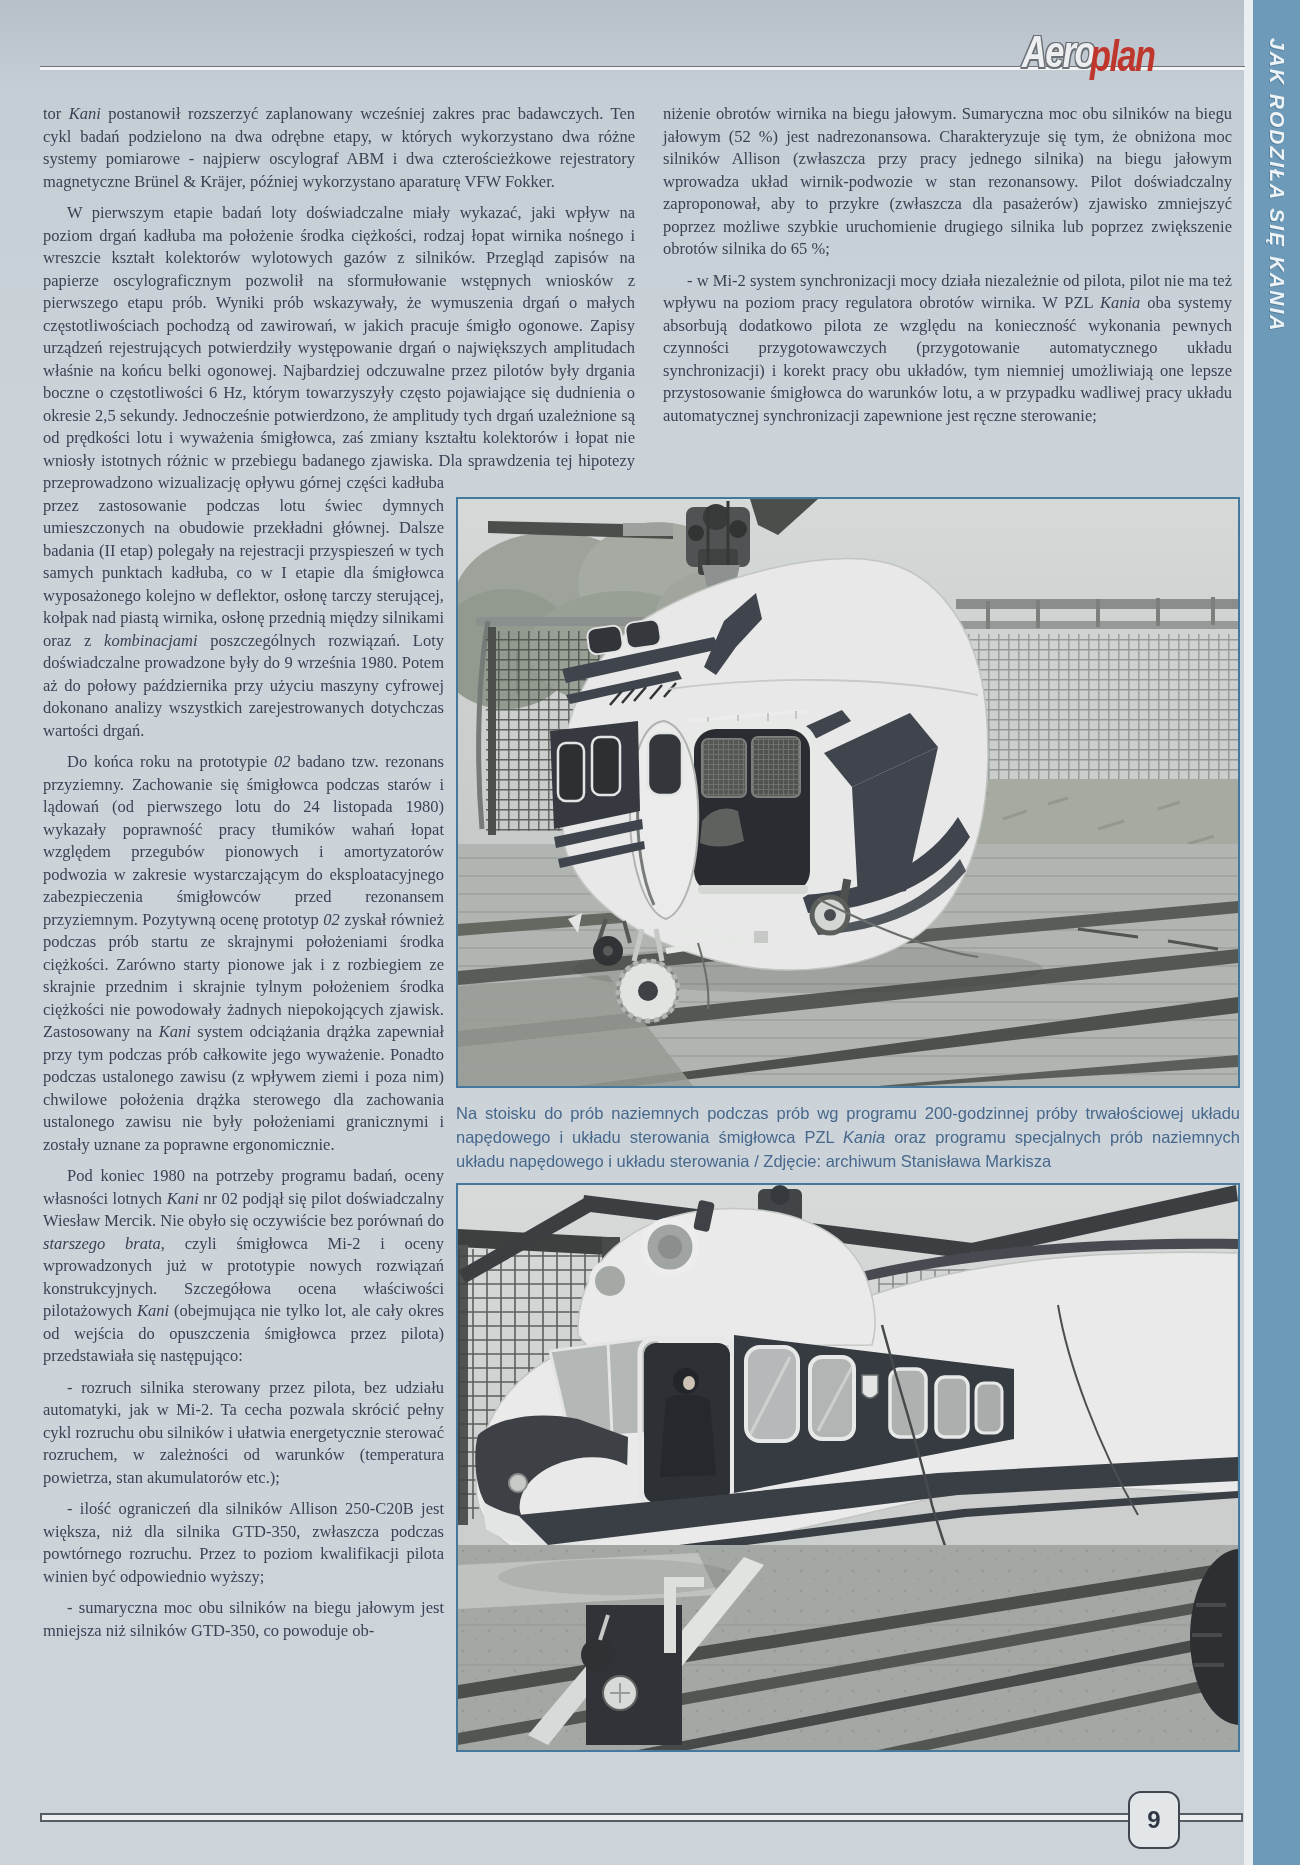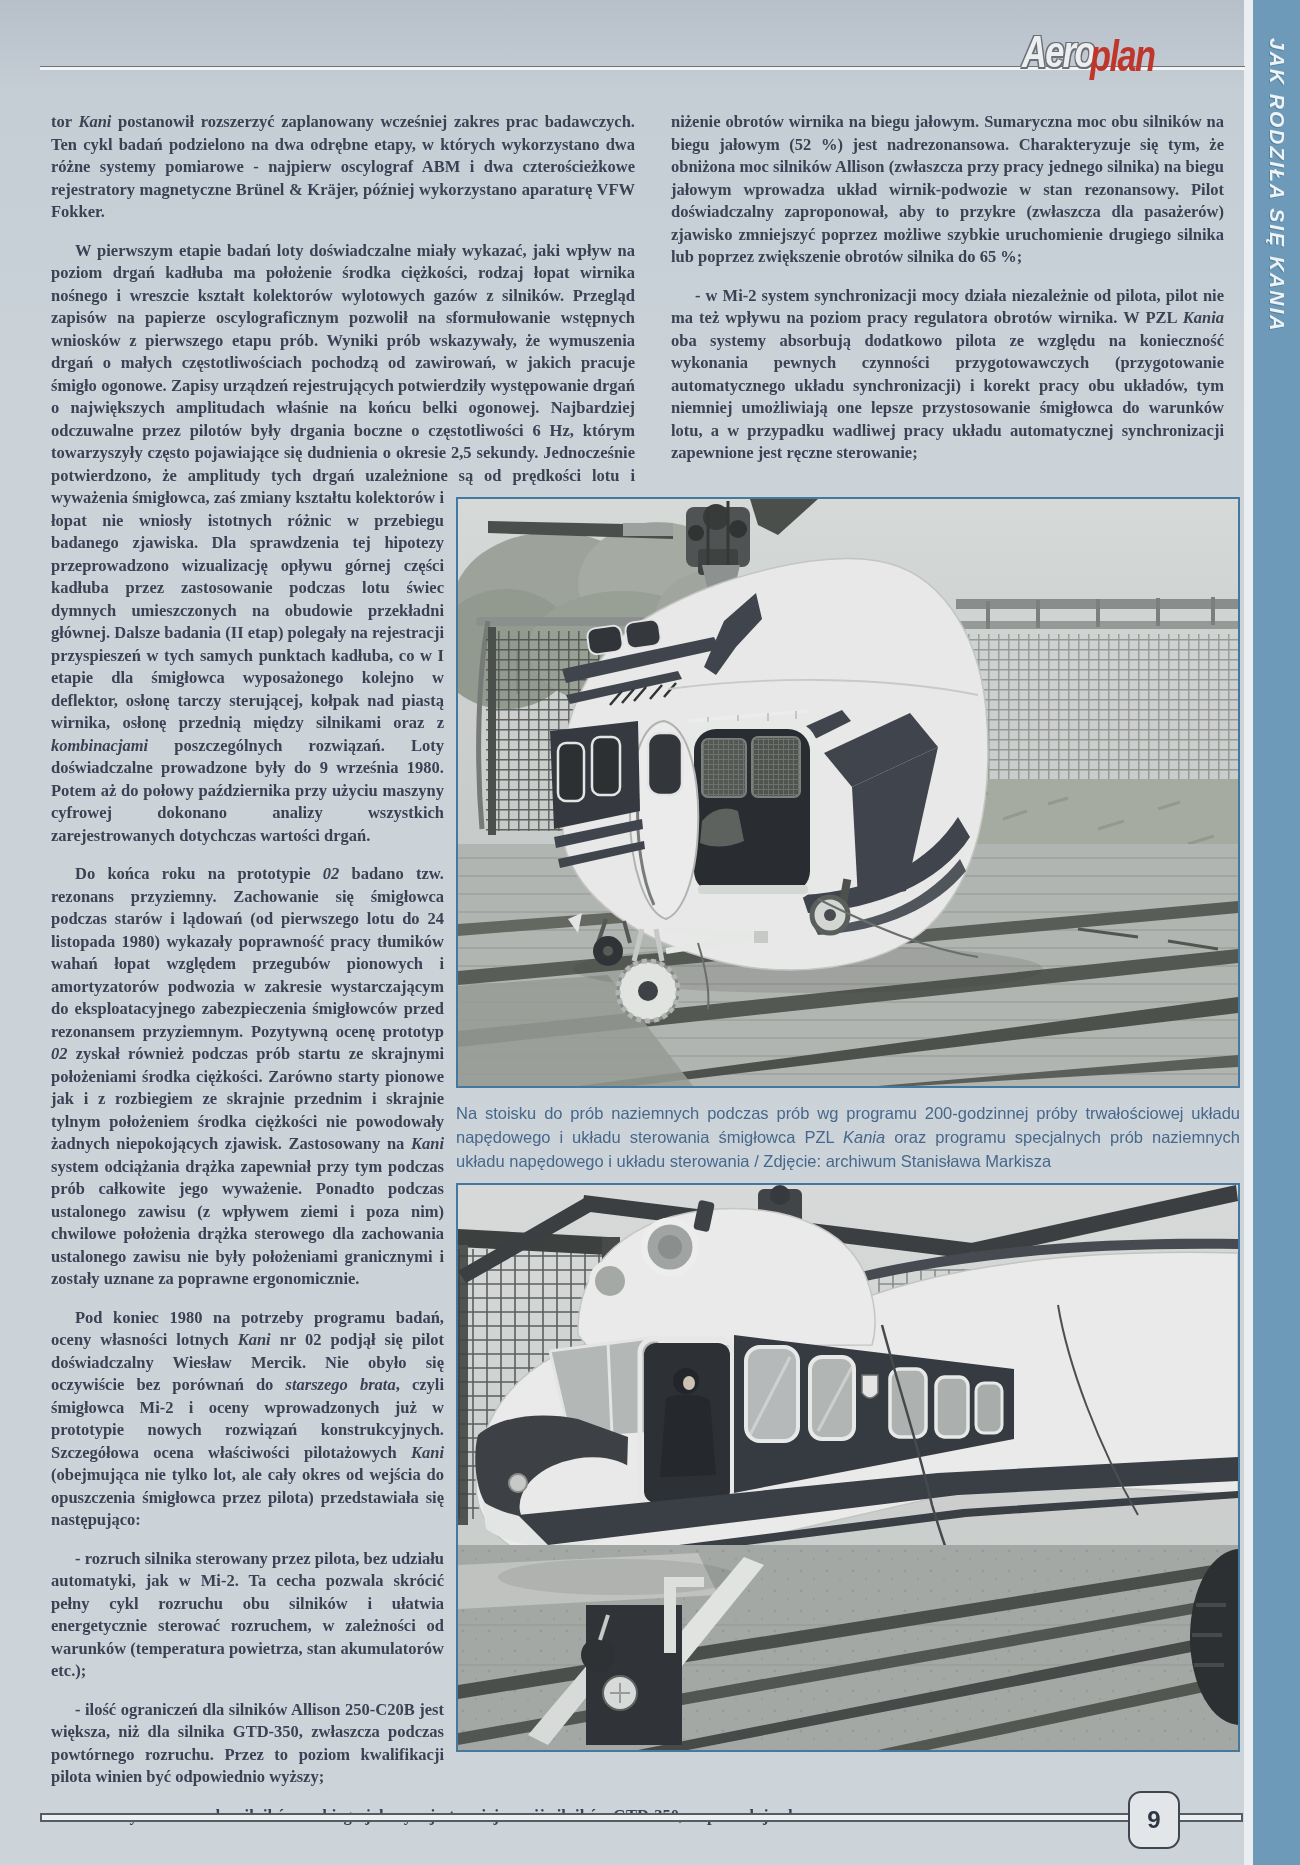--- a/index.html
+++ b/index.html
@@ -17,21 +17,21 @@
   .header-rule{position:absolute;left:40px;top:66px;width:1205px;height:3px;
         background:#f3f5f6;border-top:1px solid #6d7379;z-index:1;}
   .logo{position:absolute;left:1022px;top:30px;z-index:2;font-family:"Liberation Sans",sans-serif;
         font-style:italic;font-weight:bold;font-size:44px;line-height:44px;white-space:nowrap;
         transform:scaleX(.78);transform-origin:left top;letter-spacing:-2px;}
   .logo-a{color:#eceef0;
         text-shadow:-1.5px -1.5px 0 #6b7076,1.5px -1.5px 0 #6b7076,-1.5px 1.5px 0 #6b7076,1.5px 1.5px 0 #6b7076;}
   .logo-p{color:#bf362c;margin-left:-5px;display:inline-block;transform:translateY(4px);}
   
   .main{position:absolute;left:35px;top:95px;width:1205px;color:#3b4254;}
-  .para{margin:16px;font-size:16.5px;line-height:22.5px;text-align:justify;font-weight:bold;}
+  .para{margin:8px;font-size:16.5px;line-height:22.5px;text-align:justify;}
   .para + .para{margin-top:9px;}
   .para.ind{text-indent:24px;}
   .right-col{float:right;width:585px;padding-left:20px;min-height:394px;}
   .photo-block{float:right;clear:right;width:784px;margin:8px 0 0 12px;}
   .photo{border:2px solid #44799d;background:#d7dad7;font-size:0;line-height:0;}
   .photo + .caption{margin-top:13px;}
   .caption{margin:0 0 10px 0;font-family:"Liberation Sans",sans-serif;font-size:16.5px;
         line-height:24px;color:#47688c;text-align:justify;}
   .caption + .photo{margin-top:0;}
   

